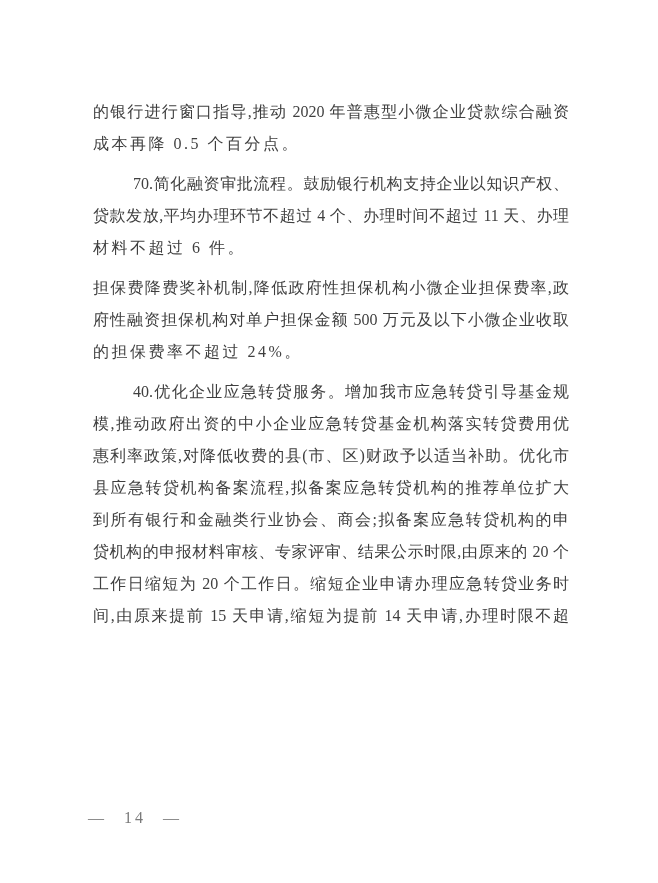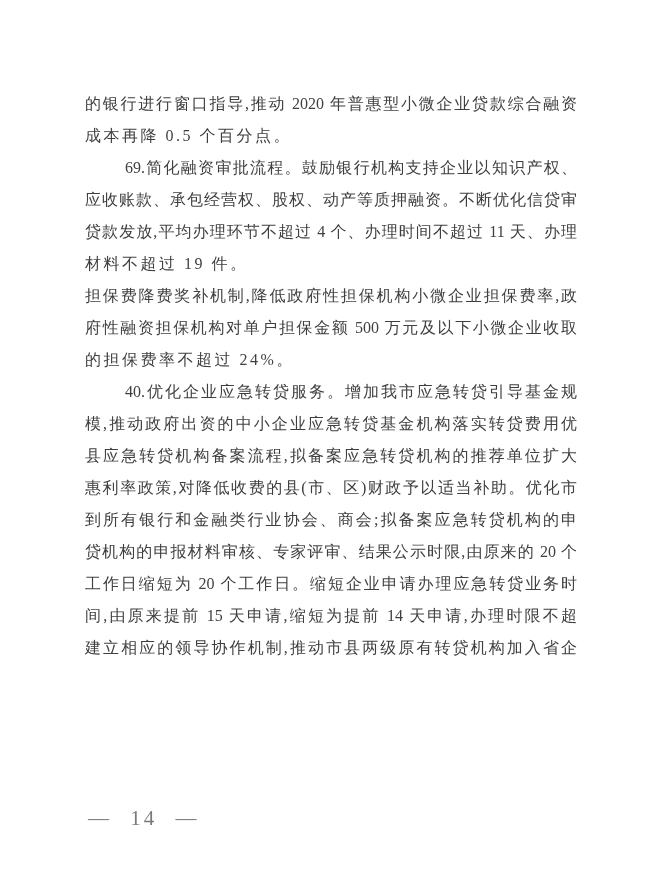--- a/index.html
+++ b/index.html
@@ -17,21 +17,21 @@
     background: #ffffff;
     font-family: "Liberation Serif", "DejaVu Serif", serif;
     color: #3f3f3f;
   }
   .text-block {
     position: absolute;
     left: 85px;
     top: 88px;
     width: 492px;
   }
-  .para { margin: 0; padding: 0; }
+  .para { margin: 8px; padding: 0; }
   .line {
     font-size: 16px;
     line-height: 32px;
     height: 32px;
     white-space: nowrap;
     text-align: justify;
     text-align-last: justify;
     text-justify: inter-character;
     overflow: visible;
     color: #3f3f3f;
@@ -41,59 +41,57 @@
   }
   .line.last {
     text-align: right;
     text-align-last: left;
     letter-spacing: 2.5px;
   }
   .footer {
     position: absolute;
     left: 88px;
     top: 806px;
-    font-size: 21px;
+    font-size: 16px;
     line-height: 24px;
     color: #7a7a7a;
     letter-spacing: 3px;
     word-spacing: 10px;
   }
 </style>
 </head>
 <body>
 
 <div class="page">
   <div class="text-block">
 
     <div class="para">
       <div class="line">的银行进行窗口指导,推动 2020 年普惠型小微企业贷款综合融资</div>
       <div class="line last">成本再降 0.5 个百分点。</div>
     </div>
 
     <div class="para">
-      <div class="line first">69.简化融资审批流程。鼓励银行机构支持企业以知识产权、</div>
-      <div class="line">应收账款、承包经营权、股权、动产等质押融资。不断优化信贷审</div>
+      <div class="line first">70.简化融资审批流程。鼓励银行机构支持企业以知识产权、</div>
       <div class="line">贷款发放,平均办理环节不超过 4 个、办理时间不超过 11 天、办理</div>
-      <div class="line last">材料不超过 19 件。</div>
+      <div class="line last">材料不超过 6 件。</div>
     </div>
 
     <div class="para">
       <div class="line">担保费降费奖补机制,降低政府性担保机构小微企业担保费率,政</div>
       <div class="line">府性融资担保机构对单户担保金额 500 万元及以下小微企业收取</div>
       <div class="line last">的担保费率不超过 24%。</div>
     </div>
 
     <div class="para">
       <div class="line first">40.优化企业应急转贷服务。增加我市应急转贷引导基金规</div>
       <div class="line">模,推动政府出资的中小企业应急转贷基金机构落实转贷费用优</div>
+      <div class="line">惠利率政策,对降低收费的县(市、区)财政予以适当补助。优化市</div>
       <div class="line">县应急转贷机构备案流程,拟备案应急转贷机构的推荐单位扩大</div>
-      <div class="line">惠利率政策,对降低收费的县(市、区)财政予以适当补助。优化市</div>
       <div class="line">到所有银行和金融类行业协会、商会;拟备案应急转贷机构的申</div>
       <div class="line">贷机构的申报材料审核、专家评审、结果公示时限,由原来的 20 个</div>
       <div class="line">工作日缩短为 20 个工作日。缩短企业申请办理应急转贷业务时</div>
       <div class="line">间,由原来提前 15 天申请,缩短为提前 14 天申请,办理时限不超</div>
-      <div class="line">建立相应的领导协作机制,推动市县两级原有转贷机构加入省企</div>
     </div>
 
   </div>
 
   <div class="footer">— 14 —</div>
 </div>
 
 </body></html>

